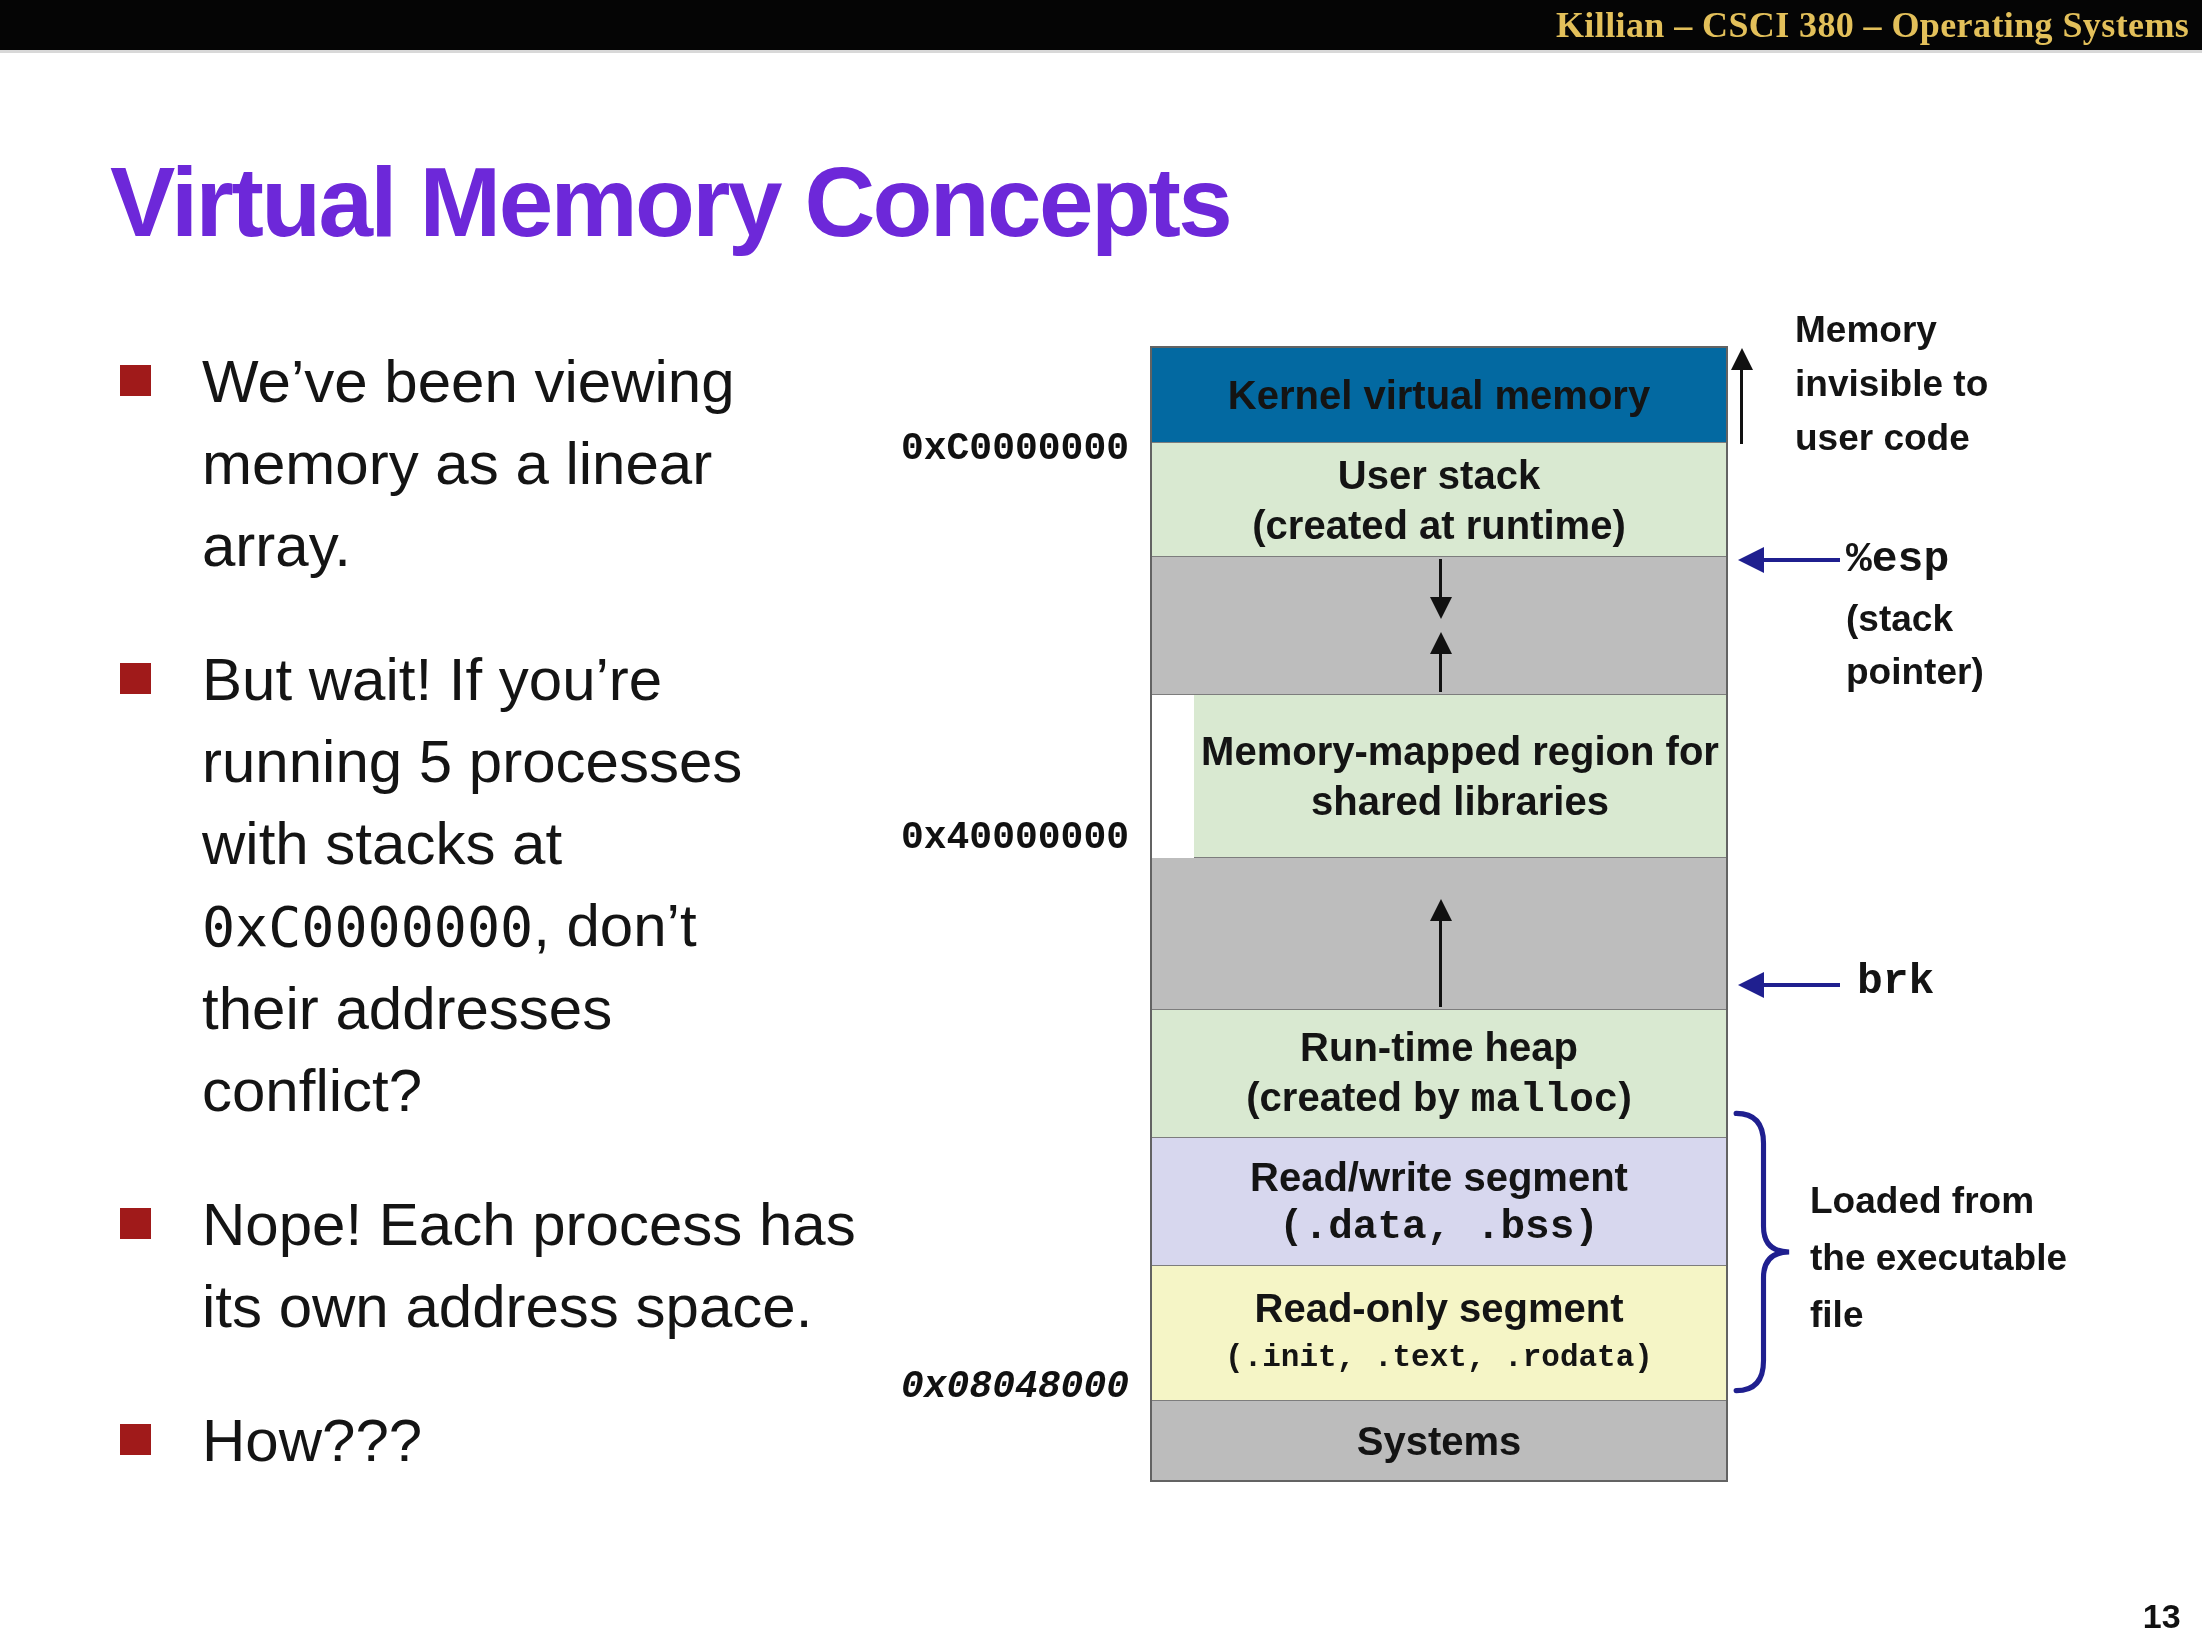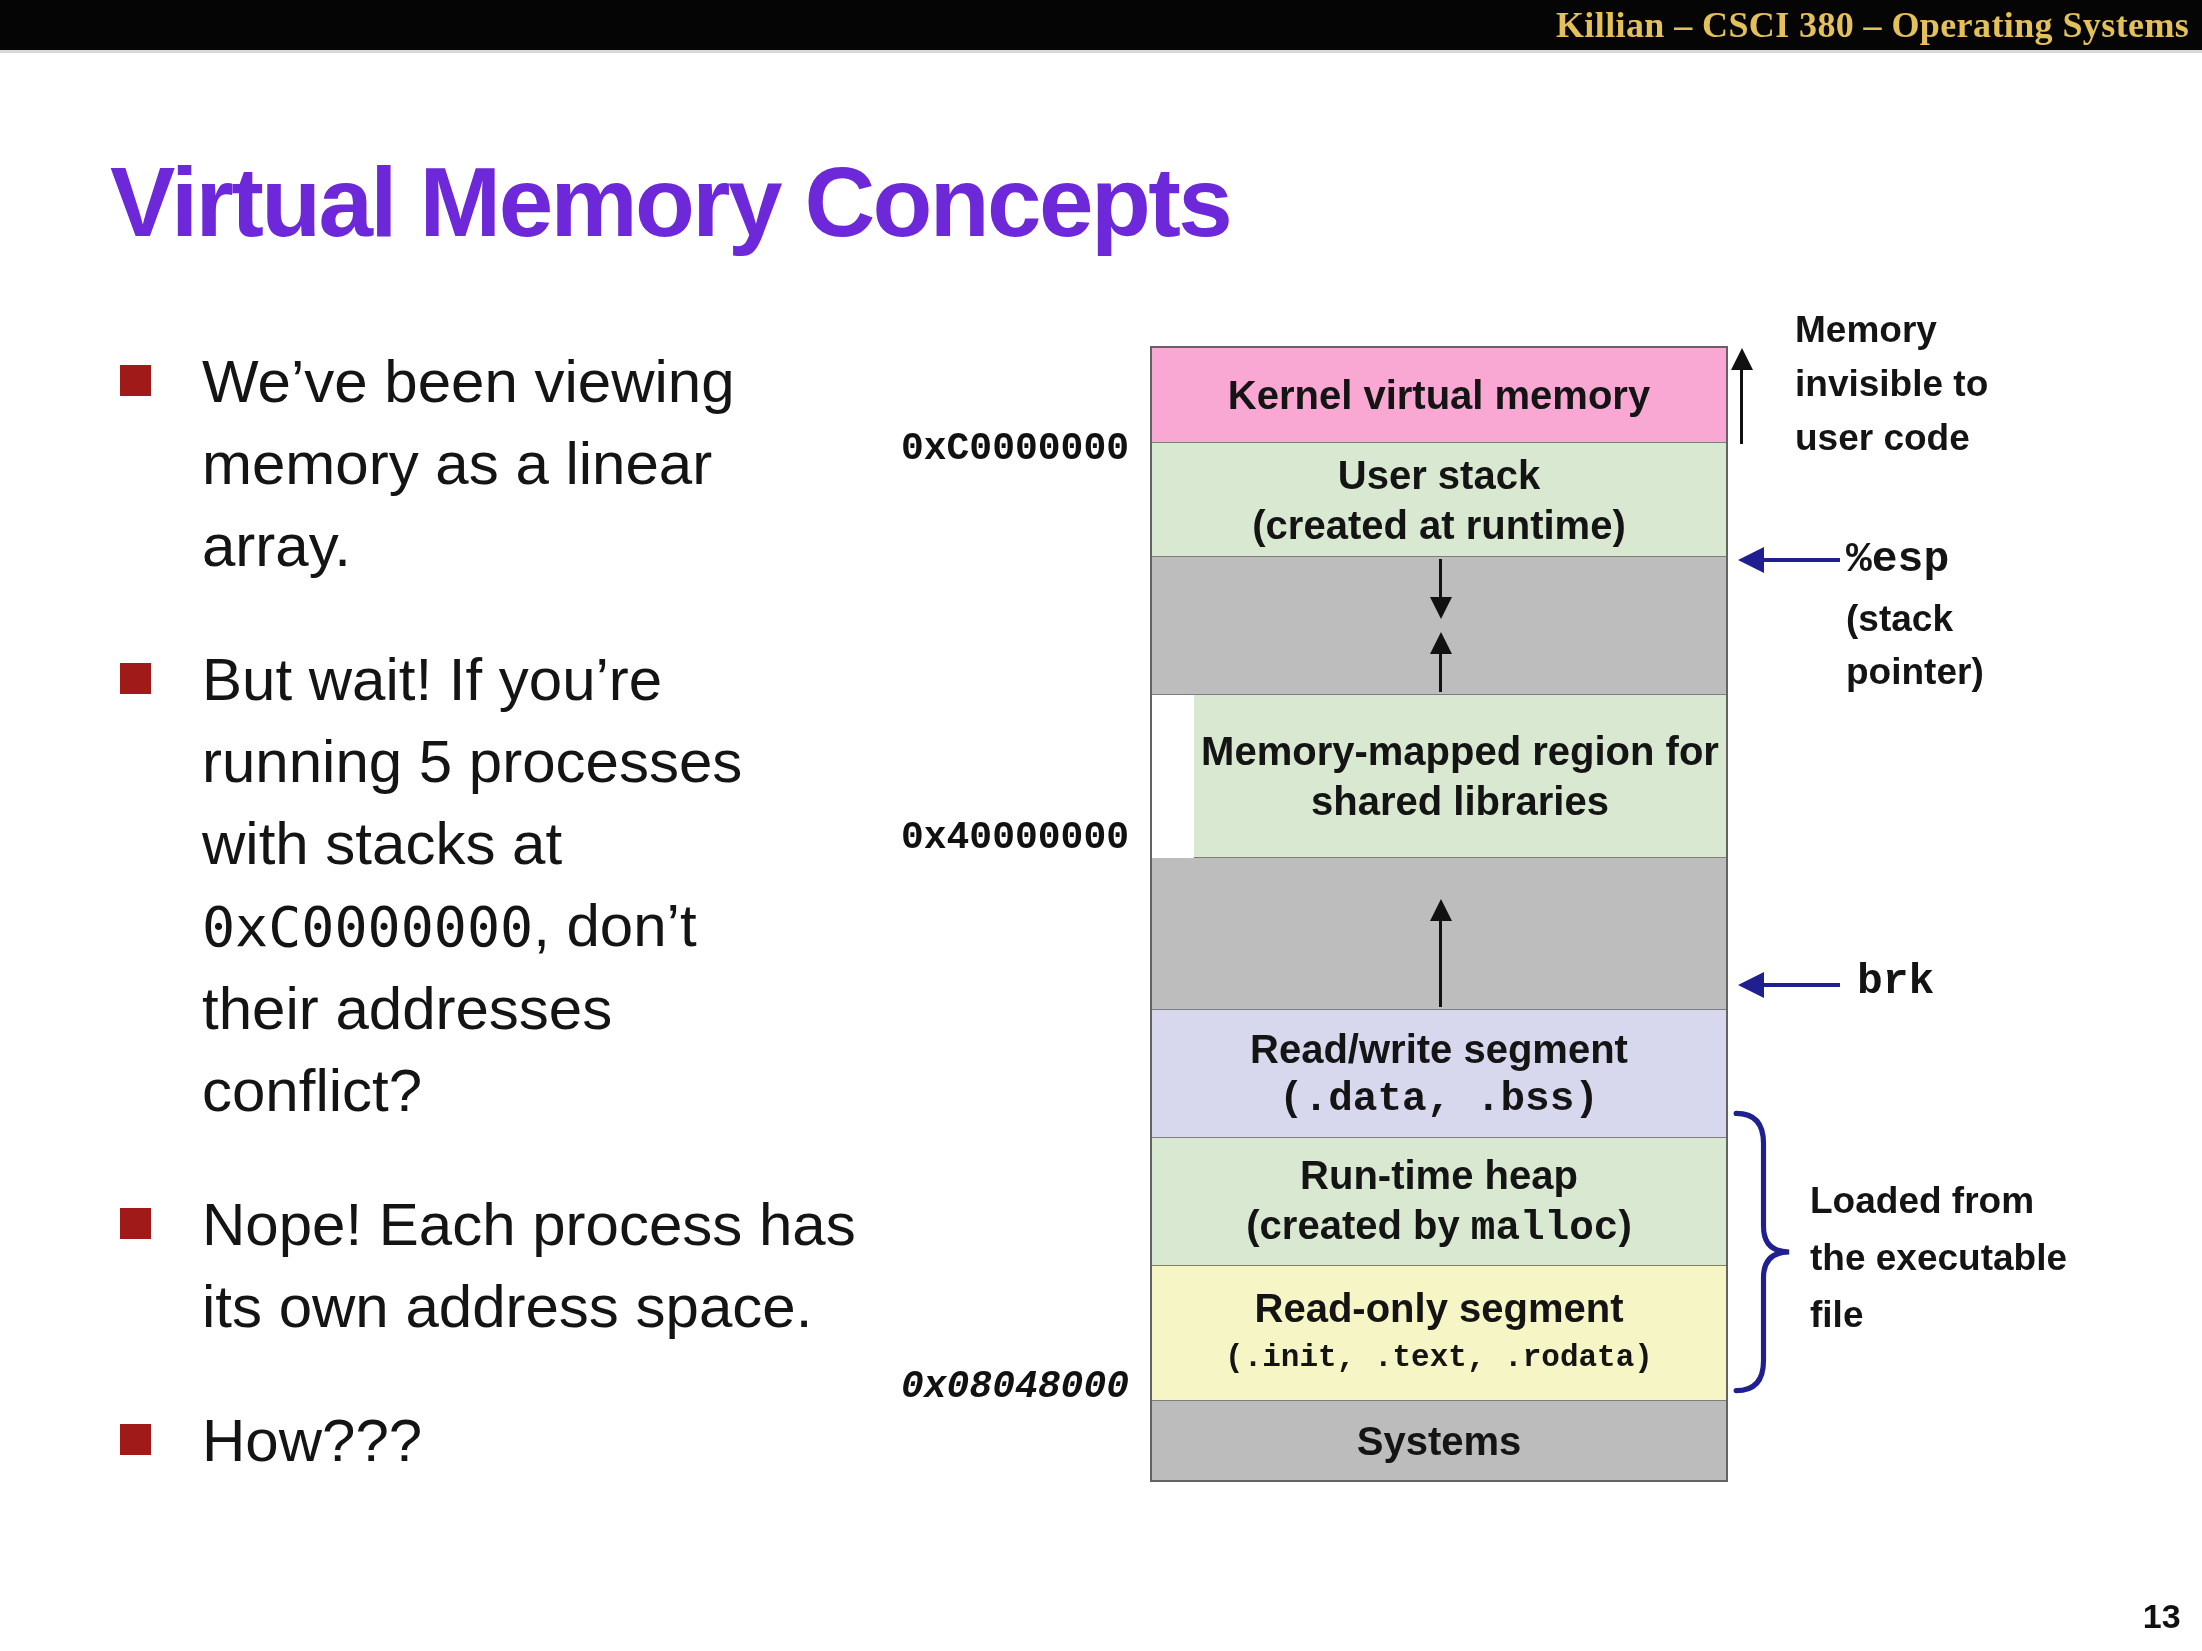--- a/index.html
+++ b/index.html
@@ -109,21 +109,21 @@
 its own address space.</div>
   </div>
   <div class="bullet">
     <div class="marker" style="background-color: rgb(160, 26, 26);"></div>
     <div class="btext">How???</div>
   </div>
 </div>
 
 <div class="mem-box">
 
-  <div class="seg" style="height: 95px; background-color: #f9a8d4;">
+  <div class="seg" style="height: 95px; background-color: #0369a1;">
     <div>Kernel virtual memory</div>
   </div>
 
   <div class="seg" style="height: 114px; background-color: rgb(217, 233, 209);">
     <div>User stack</div>
     <div>(created at runtime)</div>
   </div>
 
   <div class="seg" style="height: 138px; background-color: rgb(189, 189, 189);">
     <div class="varrow" style="top:1.7px;">
@@ -141,28 +141,28 @@
     <div>shared libraries</div>
   </div>
 
   <div class="seg" style="height: 152px; background-color: rgb(189, 189, 189);">
     <div class="varrow" style="bottom:1.7px;">
       <div class="head-up"></div>
       <div class="shaft" style="height:86px;"></div>
     </div>
   </div>
 
+  <div class="seg" style="height: 128px; background-color: rgb(217, 233, 209);">
+    <div>Run-time heap</div>
+    <div><span>(created by </span><span class="mono">malloc</span><span>)</span></div>
+  </div>
+
   <div class="seg" style="height: 128px; background-color: rgb(215, 215, 238);">
     <div>Read/write segment</div>
     <div class="mono">(.data, .bss)</div>
-  </div>
-
-  <div class="seg" style="height: 128px; background-color: rgb(217, 233, 209);">
-    <div>Run-time heap</div>
-    <div><span>(created by </span><span class="mono">malloc</span><span>)</span></div>
   </div>
 
   <div class="seg" style="height: 135px; background-color: rgb(245, 245, 198);">
     <div>Read-only segment</div>
     <div class="mono" style="font-size:31px;">(.init, .text, .rodata)</div>
   </div>
 
   <div class="seg" style="height: 79px; background-color: rgb(188, 188, 188);">
     <div>Systems</div>
   </div>

